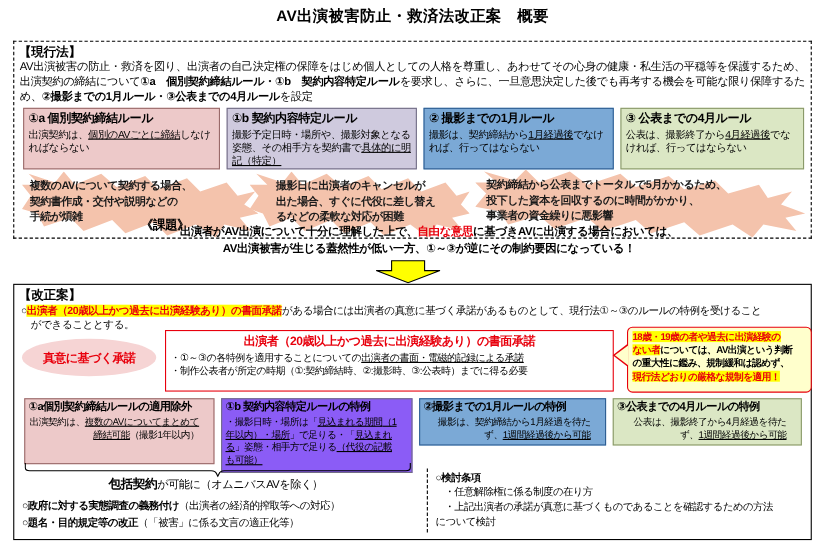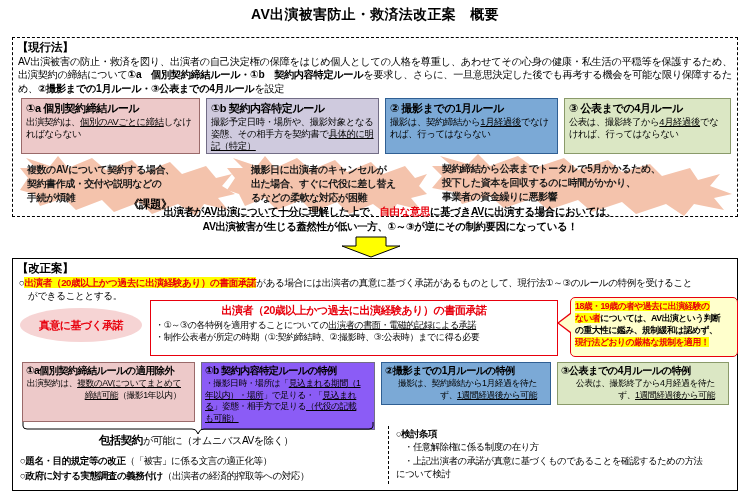--- a/index.html
+++ b/index.html
@@ -421,22 +421,22 @@
     <svg width="352" height="13" viewBox="0 0 352 13" aria-hidden="true">
       <path d="M1,0 L1,4 Q1,7 5,7 L170,7 Q174,7 175,10 L176,12 L177,10 Q178,7 182,7 L347,7 Q351,7 351,4 L351,0" fill="none" stroke="#000000" stroke-width="1"></path>
     </svg>
   </div>
 
   <div class="houkatsu">
     <b>包括契約</b><span>が可能に（オムニバスAVを除く）</span>
   </div>
 
   <div class="left-bullets">
+    <div><span class="bl">○政府に対する実態調査の義務付け</span><span>（出演者の経済的搾取等への対応）</span></div>
     <div><span class="bl">○題名・目的規定等の改正</span><span>（「被害」に係る文言の適正化等）</span></div>
-    <div><span class="bl">○政府に対する実態調査の義務付け</span><span>（出演者の経済的搾取等への対応）</span></div>
   </div>
 
   <div class="right-note">
     <div class="rn-title">○検討条項</div>
     <div class="rn-item">・任意解除権に係る制度の在り方</div>
     <div class="rn-item">・上記出演者の承諾が真意に基づくものであることを確認するための方法</div>
     <div>について検討</div>
   </div>
 
 </div>

